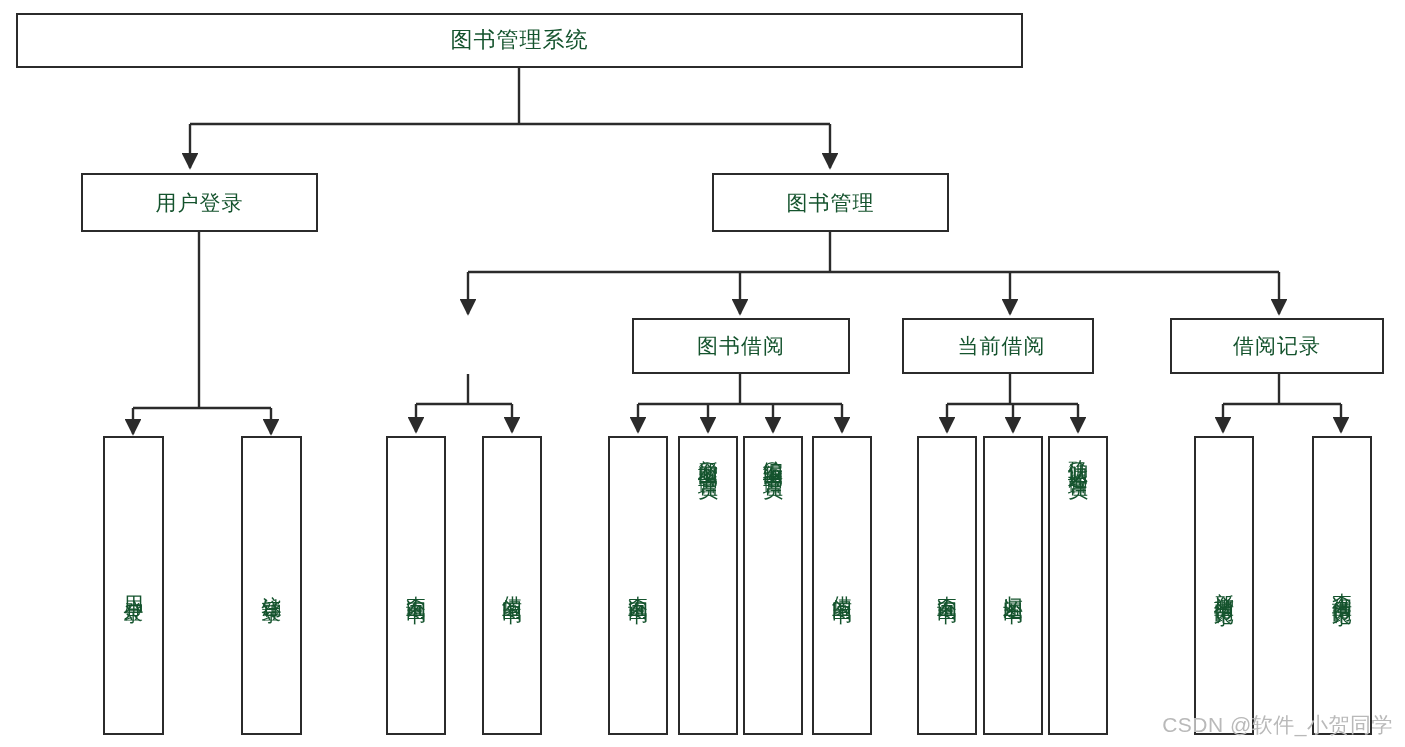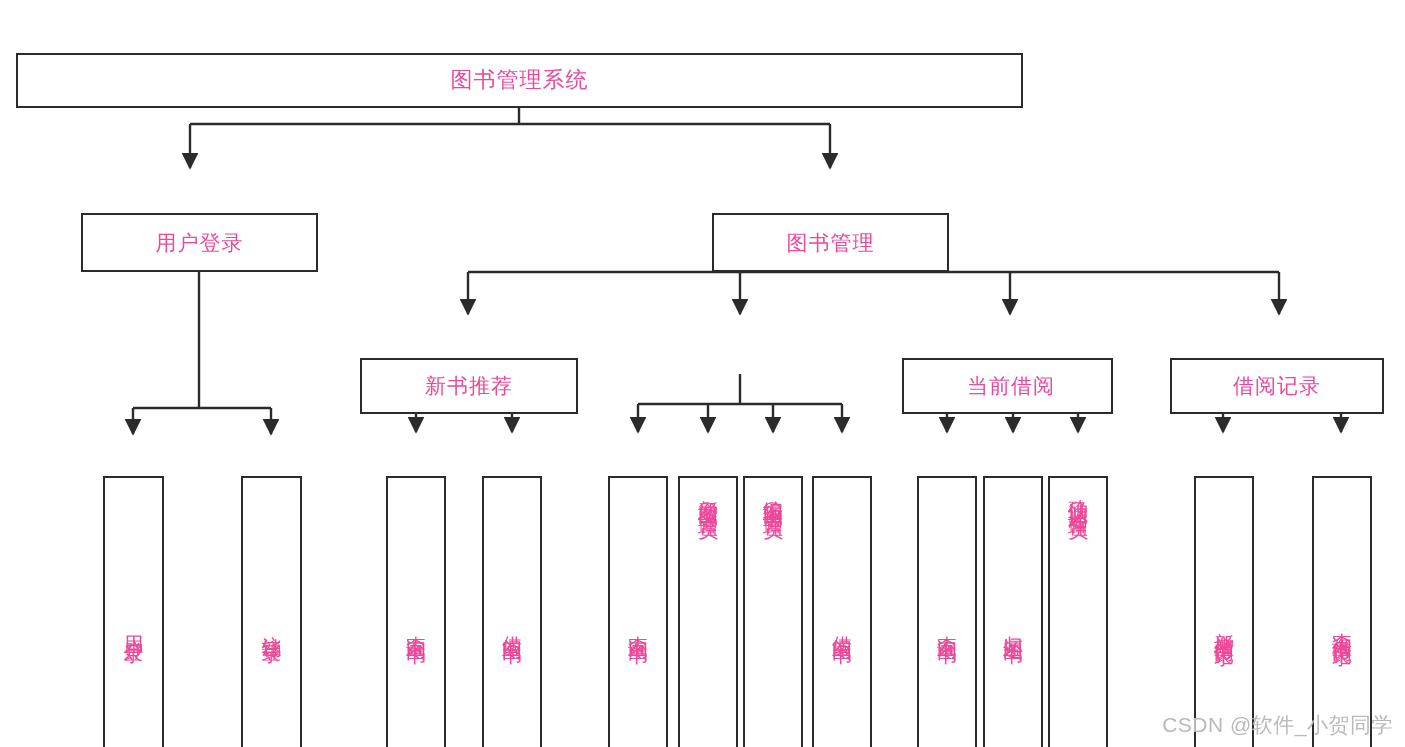--- a/index.html
+++ b/index.html
@@ -3,21 +3,21 @@
 <meta charset="utf-8">
 <style>
   html,body{margin:0;padding:0;background:#ffffff;}
   body{width:1405px;height:747px;overflow:hidden;
        font-family:"Liberation Sans","DejaVu Sans",sans-serif;}
   #stage{position:relative;width:1405px;height:747px;background:#fff;}
   svg#wires{position:absolute;left:0;top:0;width:1405px;height:747px;}
 
   .node{position:absolute;box-sizing:border-box;background:#ffffff;
         border:2px solid #2b2b2b;display:flex;align-items:center;
-        justify-content:center;color:#ec4899;margin-top:40px;}
+        justify-content:center;color:#14532d;}
   .node.horiz{font-size:21px;line-height:1.1;letter-spacing:1px;white-space:nowrap;}
   .node.root{font-size:22px;}
   .node.vert{writing-mode:vertical-rl;text-orientation:upright;
              font-size:20px;line-height:1.25;letter-spacing:3px;
              padding:6px 0;align-items:center;justify-content:center;}
   .node.vert.tall{justify-content:flex-start;}
 
   .watermark{position:absolute;right:12px;bottom:8px;font-size:21px;
              color:#b9b9b9;white-space:nowrap;letter-spacing:.5px;}
 </style>
@@ -74,22 +74,22 @@
       <path d="M 1223 404 L 1223 432" marker-end="url(#arw)"></path>
       <path d="M 1341 404 L 1341 432" marker-end="url(#arw)"></path>
     </g>
   </svg>
 
   <div class="node horiz root" style="left:16px;top:13px;width:1007px;height:55px;">图书管理系统</div>
 
   <div class="node horiz" style="left:81px;top:173px;width:237px;height:59px;">用户登录</div>
   <div class="node horiz" style="left:712px;top:173px;width:237px;height:59px;text-align:center;">图书管理</div>
 
-  <div class="node horiz" style="left:360px;top:318px;width:218px;height:56px;">新书推荐</div>
-  <div class="node horiz" style="left:902px;top:318px;width:211px;height:56px;padding-left:7px;">当前借阅</div>
+  <div class="node horiz" style="left:632px;top:318px;width:218px;height:56px;">图书借阅</div>
+  <div class="node horiz" style="left:902px;top:318px;width:192px;height:56px;padding-left:7px;">当前借阅</div>
   <div class="node horiz" style="left:1170px;top:318px;width:214px;height:56px;text-align:right;">借阅记录</div>
 
   <div class="node vert" style="left:103px;top:436px;width:61px;height:299px;">用户登录</div>
   <div class="node vert" style="left:241px;top:436px;width:61px;height:299px;">注销登录</div>
 
   <div class="node vert" style="left:386px;top:436px;width:60px;height:299px;">查询图书</div>
   <div class="node vert" style="left:482px;top:436px;width:60px;height:299px;">借阅图书</div>
 
   <div class="node vert" style="left:608px;top:436px;width:60px;height:299px;">查询图书</div>
   <div class="node vert tall" style="left:678px;top:436px;width:60px;height:299px;">新增图书（管理员）</div>

